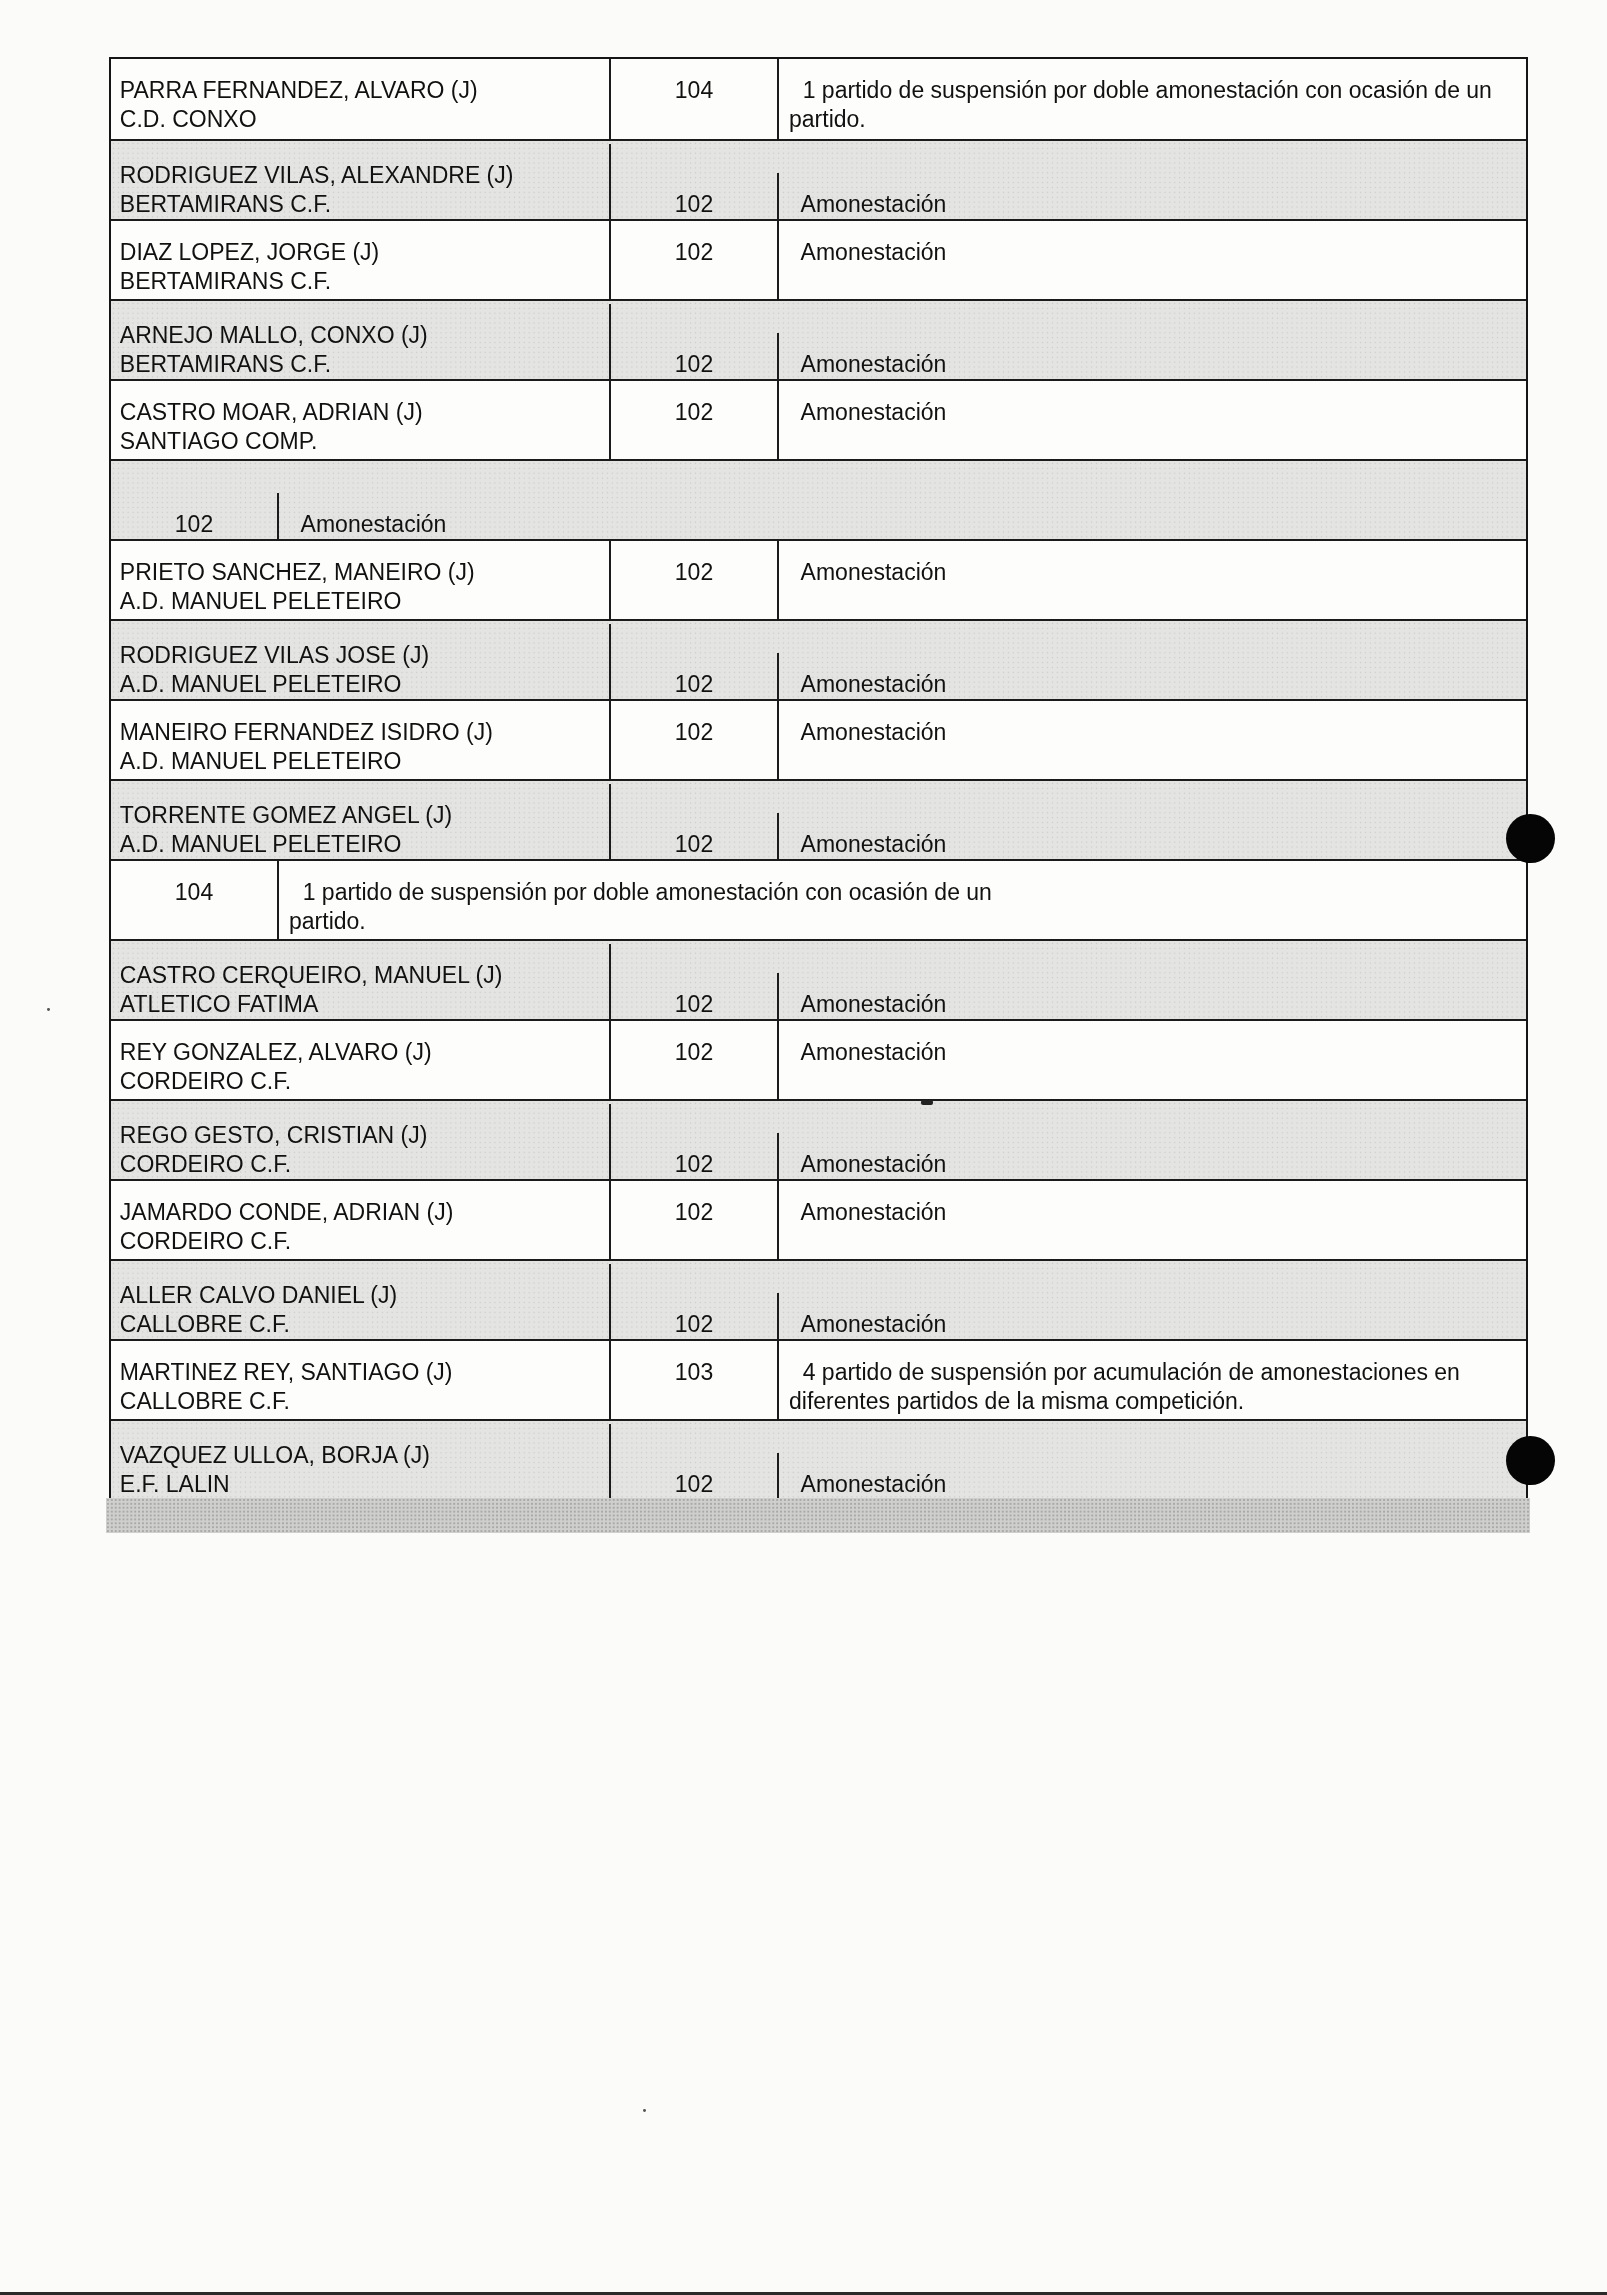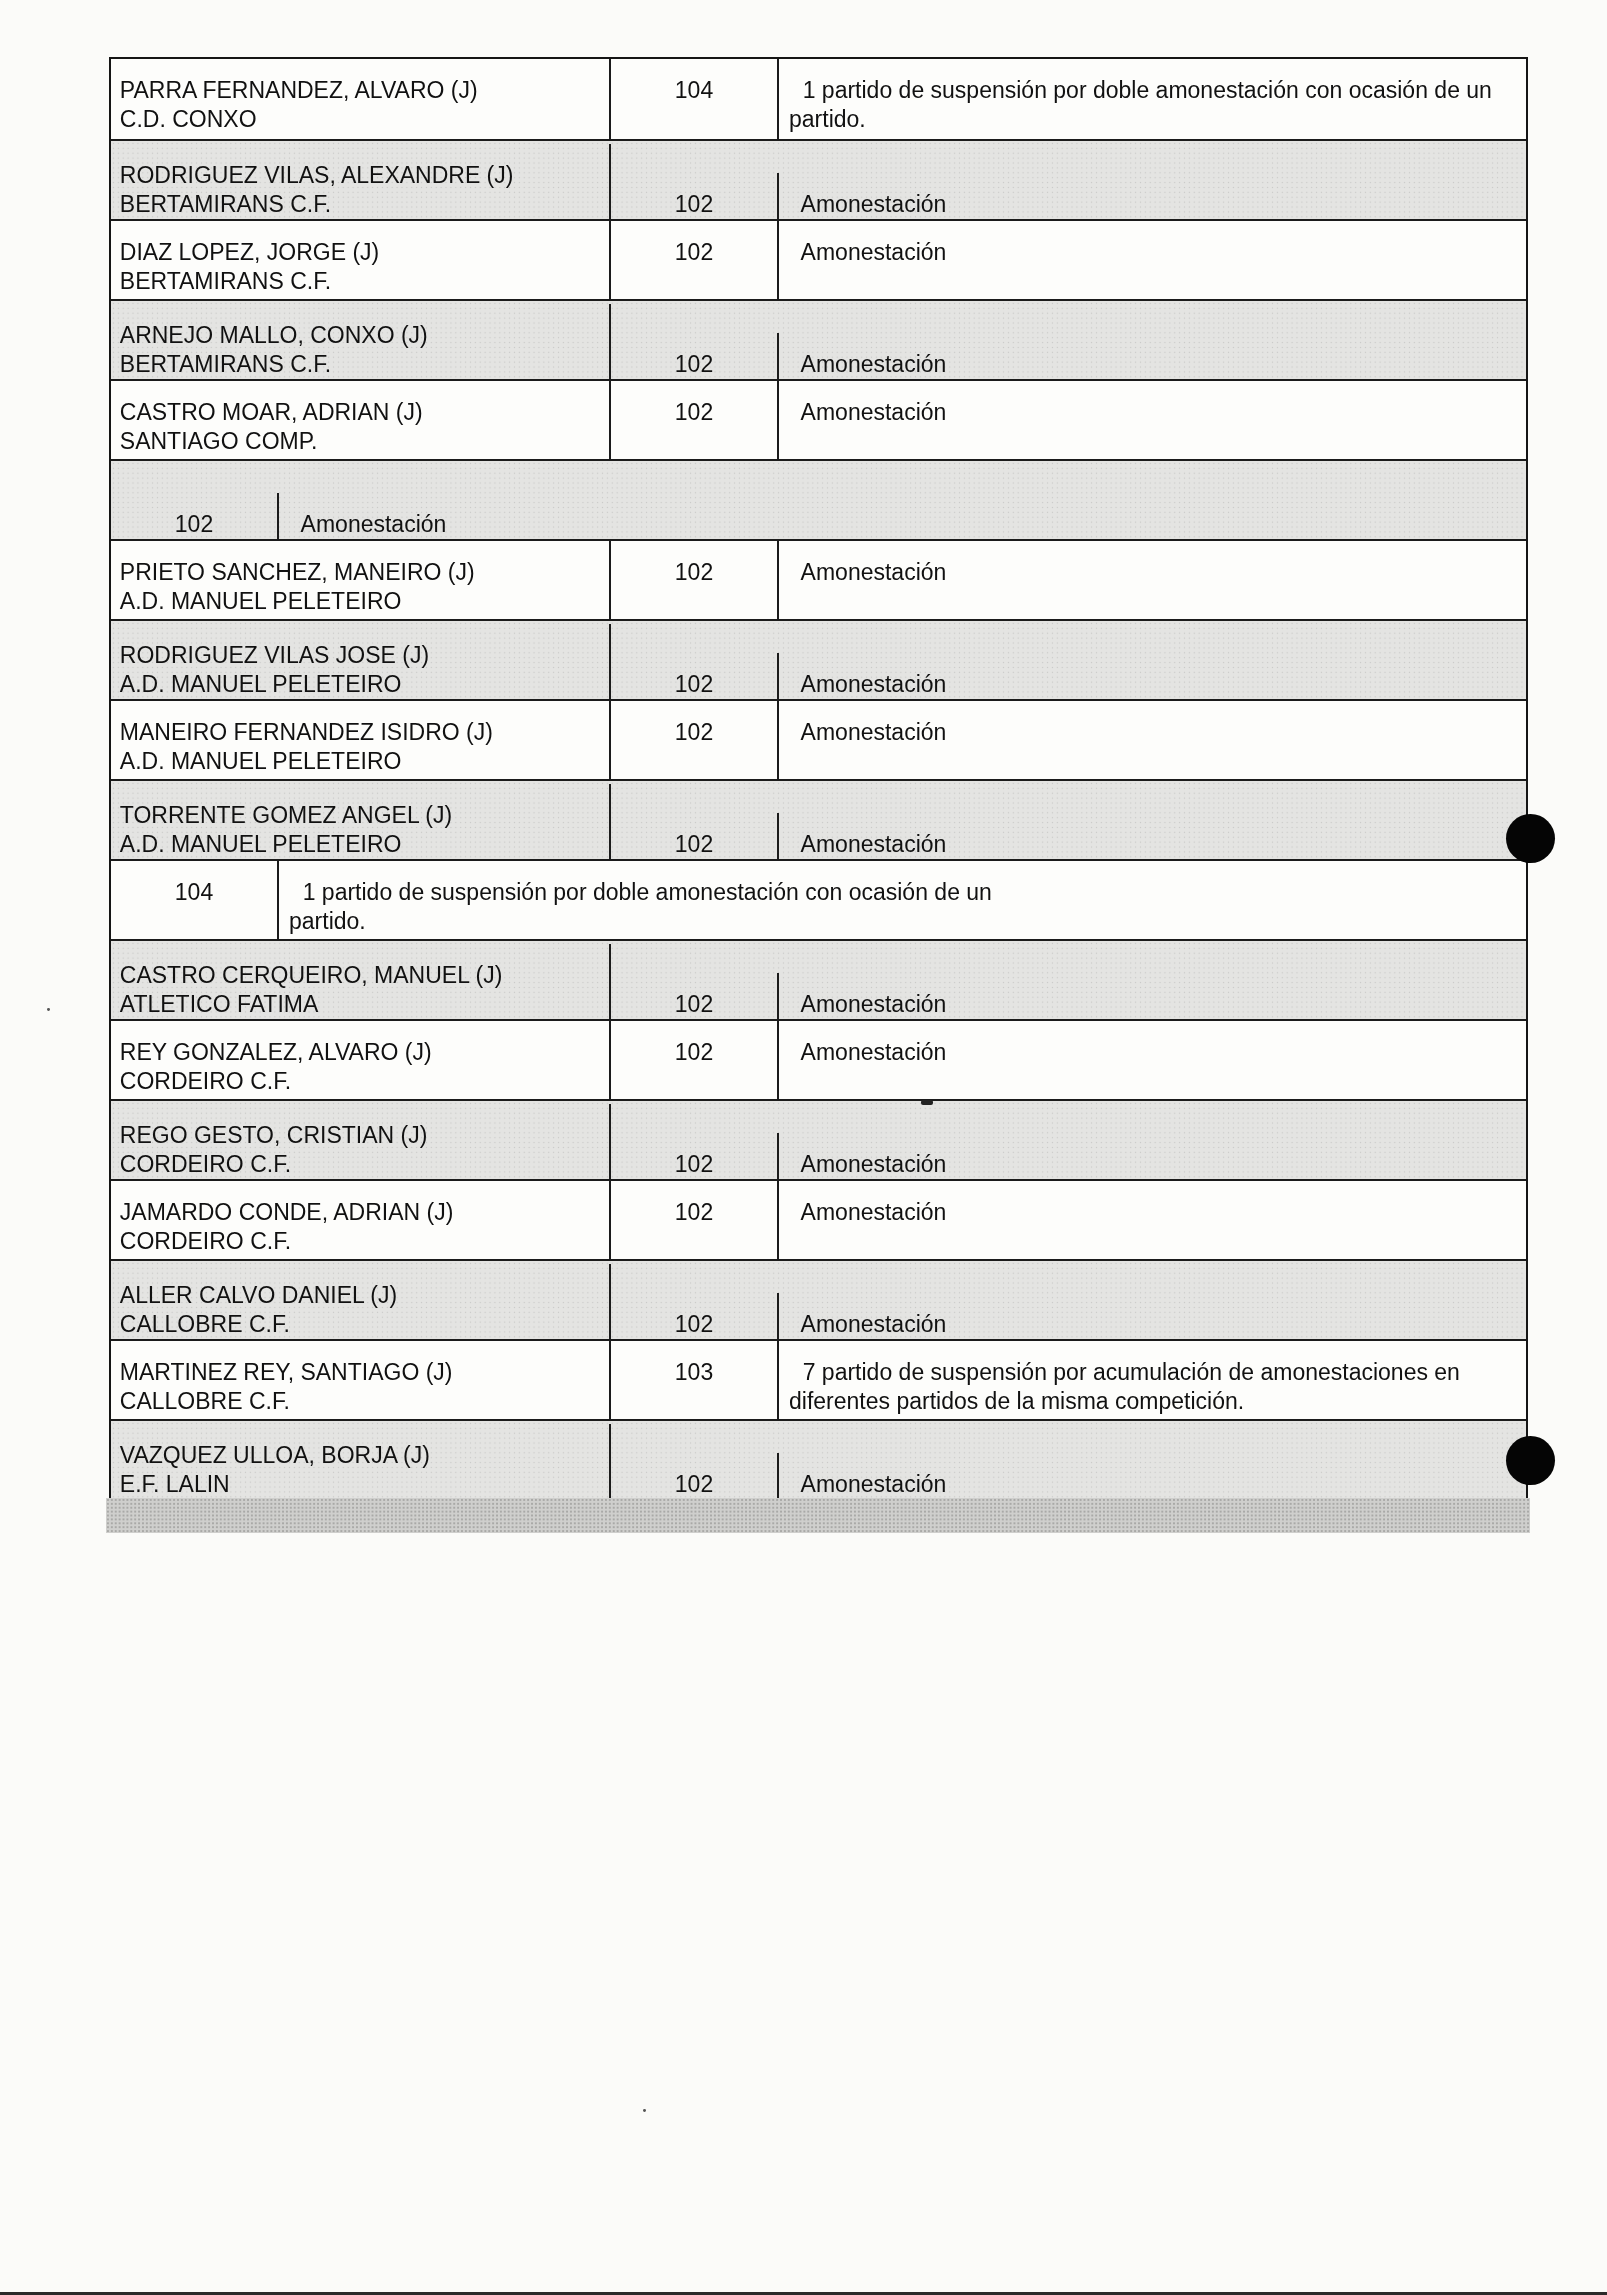--- a/index.html
+++ b/index.html
@@ -200,21 +200,21 @@
         <div class="cell c-code">102</div>
         <div class="cell c-sanction"><span>Amonestación</span></div>
       </div>
       <div class="row plain">
         <div class="cell c-name">
           <span class="block">MARTINEZ REY, SANTIAGO (J)</span>
           <span class="block">CALLOBRE C.F.</span>
         </div>
         <div class="cell c-code">103</div>
         <div class="cell c-sanction long">
-          <span class="block first" style="display: block; padding-left: 13.7px;">7 partido de suspensión por acumulación de amonestaciones en</span>
+          <span class="block first" style="display: block; padding-left: 13.7px;">4 partido de suspensión por acumulación de amonestaciones en</span>
           <span class="block">diferentes partidos de la misma competición.</span>
         </div>
       </div>
       <div class="row shaded">
         <div class="cell c-name">
           <span class="block">VAZQUEZ ULLOA, BORJA (J)</span>
           <span class="block">E.F. LALIN</span>
         </div>
         <div class="cell c-code">102</div>
         <div class="cell c-sanction"><span>Amonestación</span></div>

